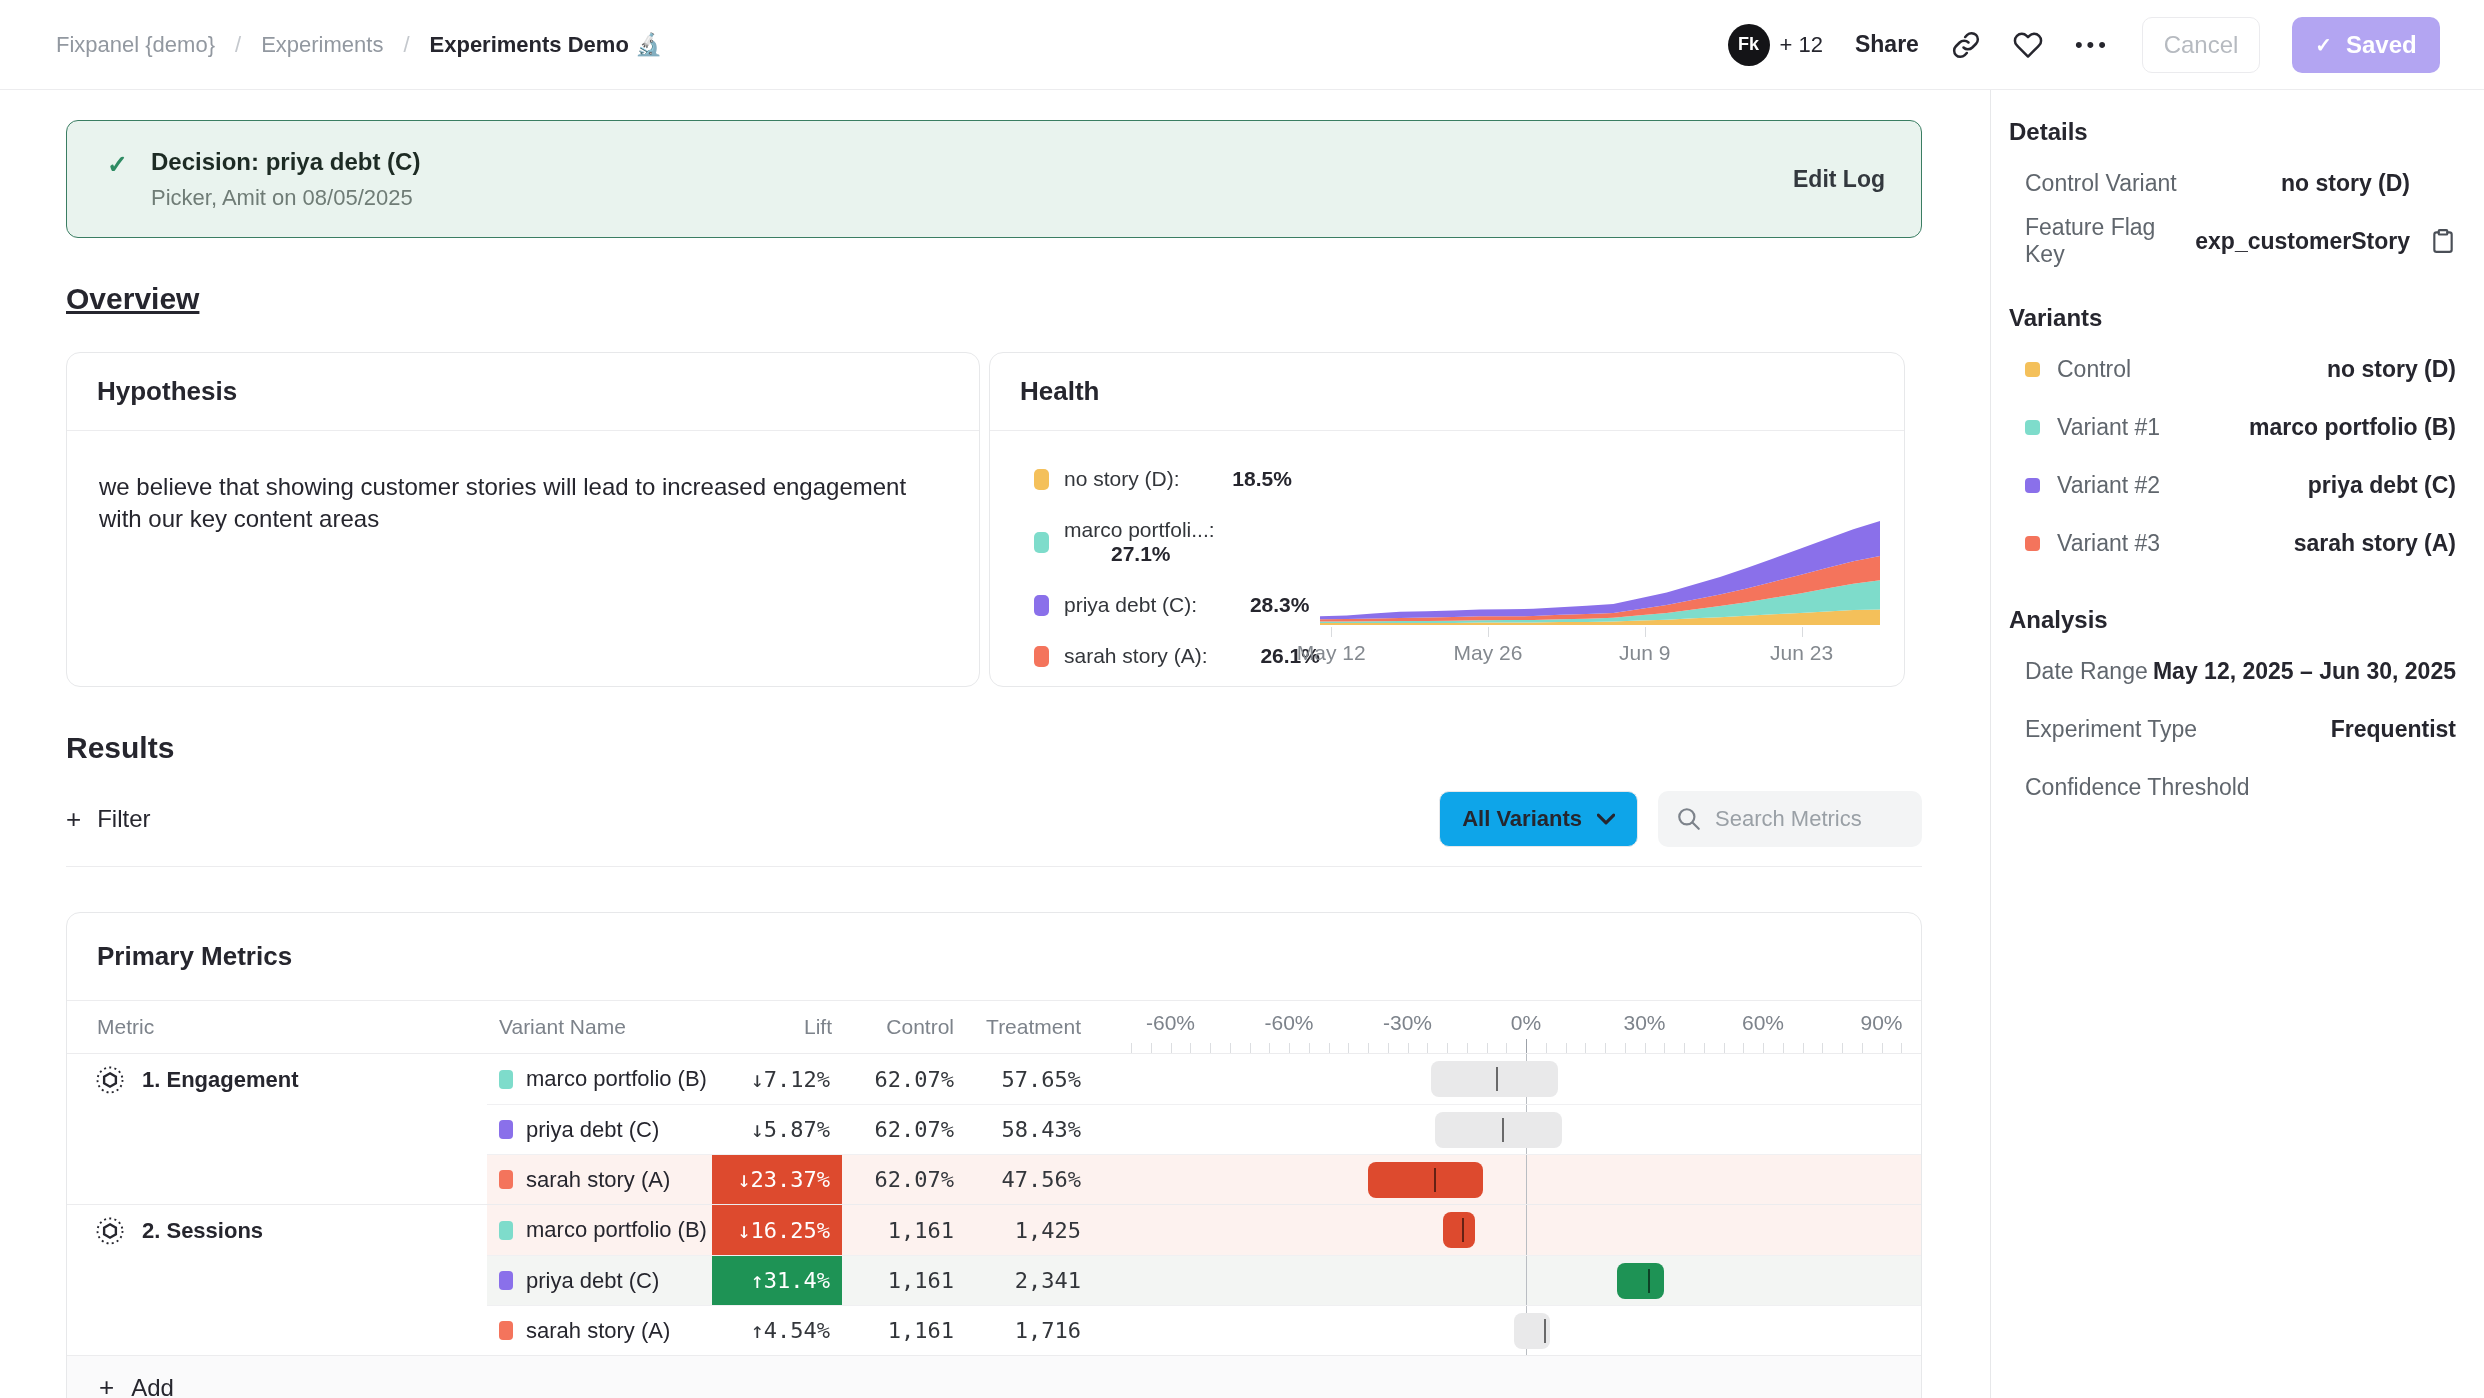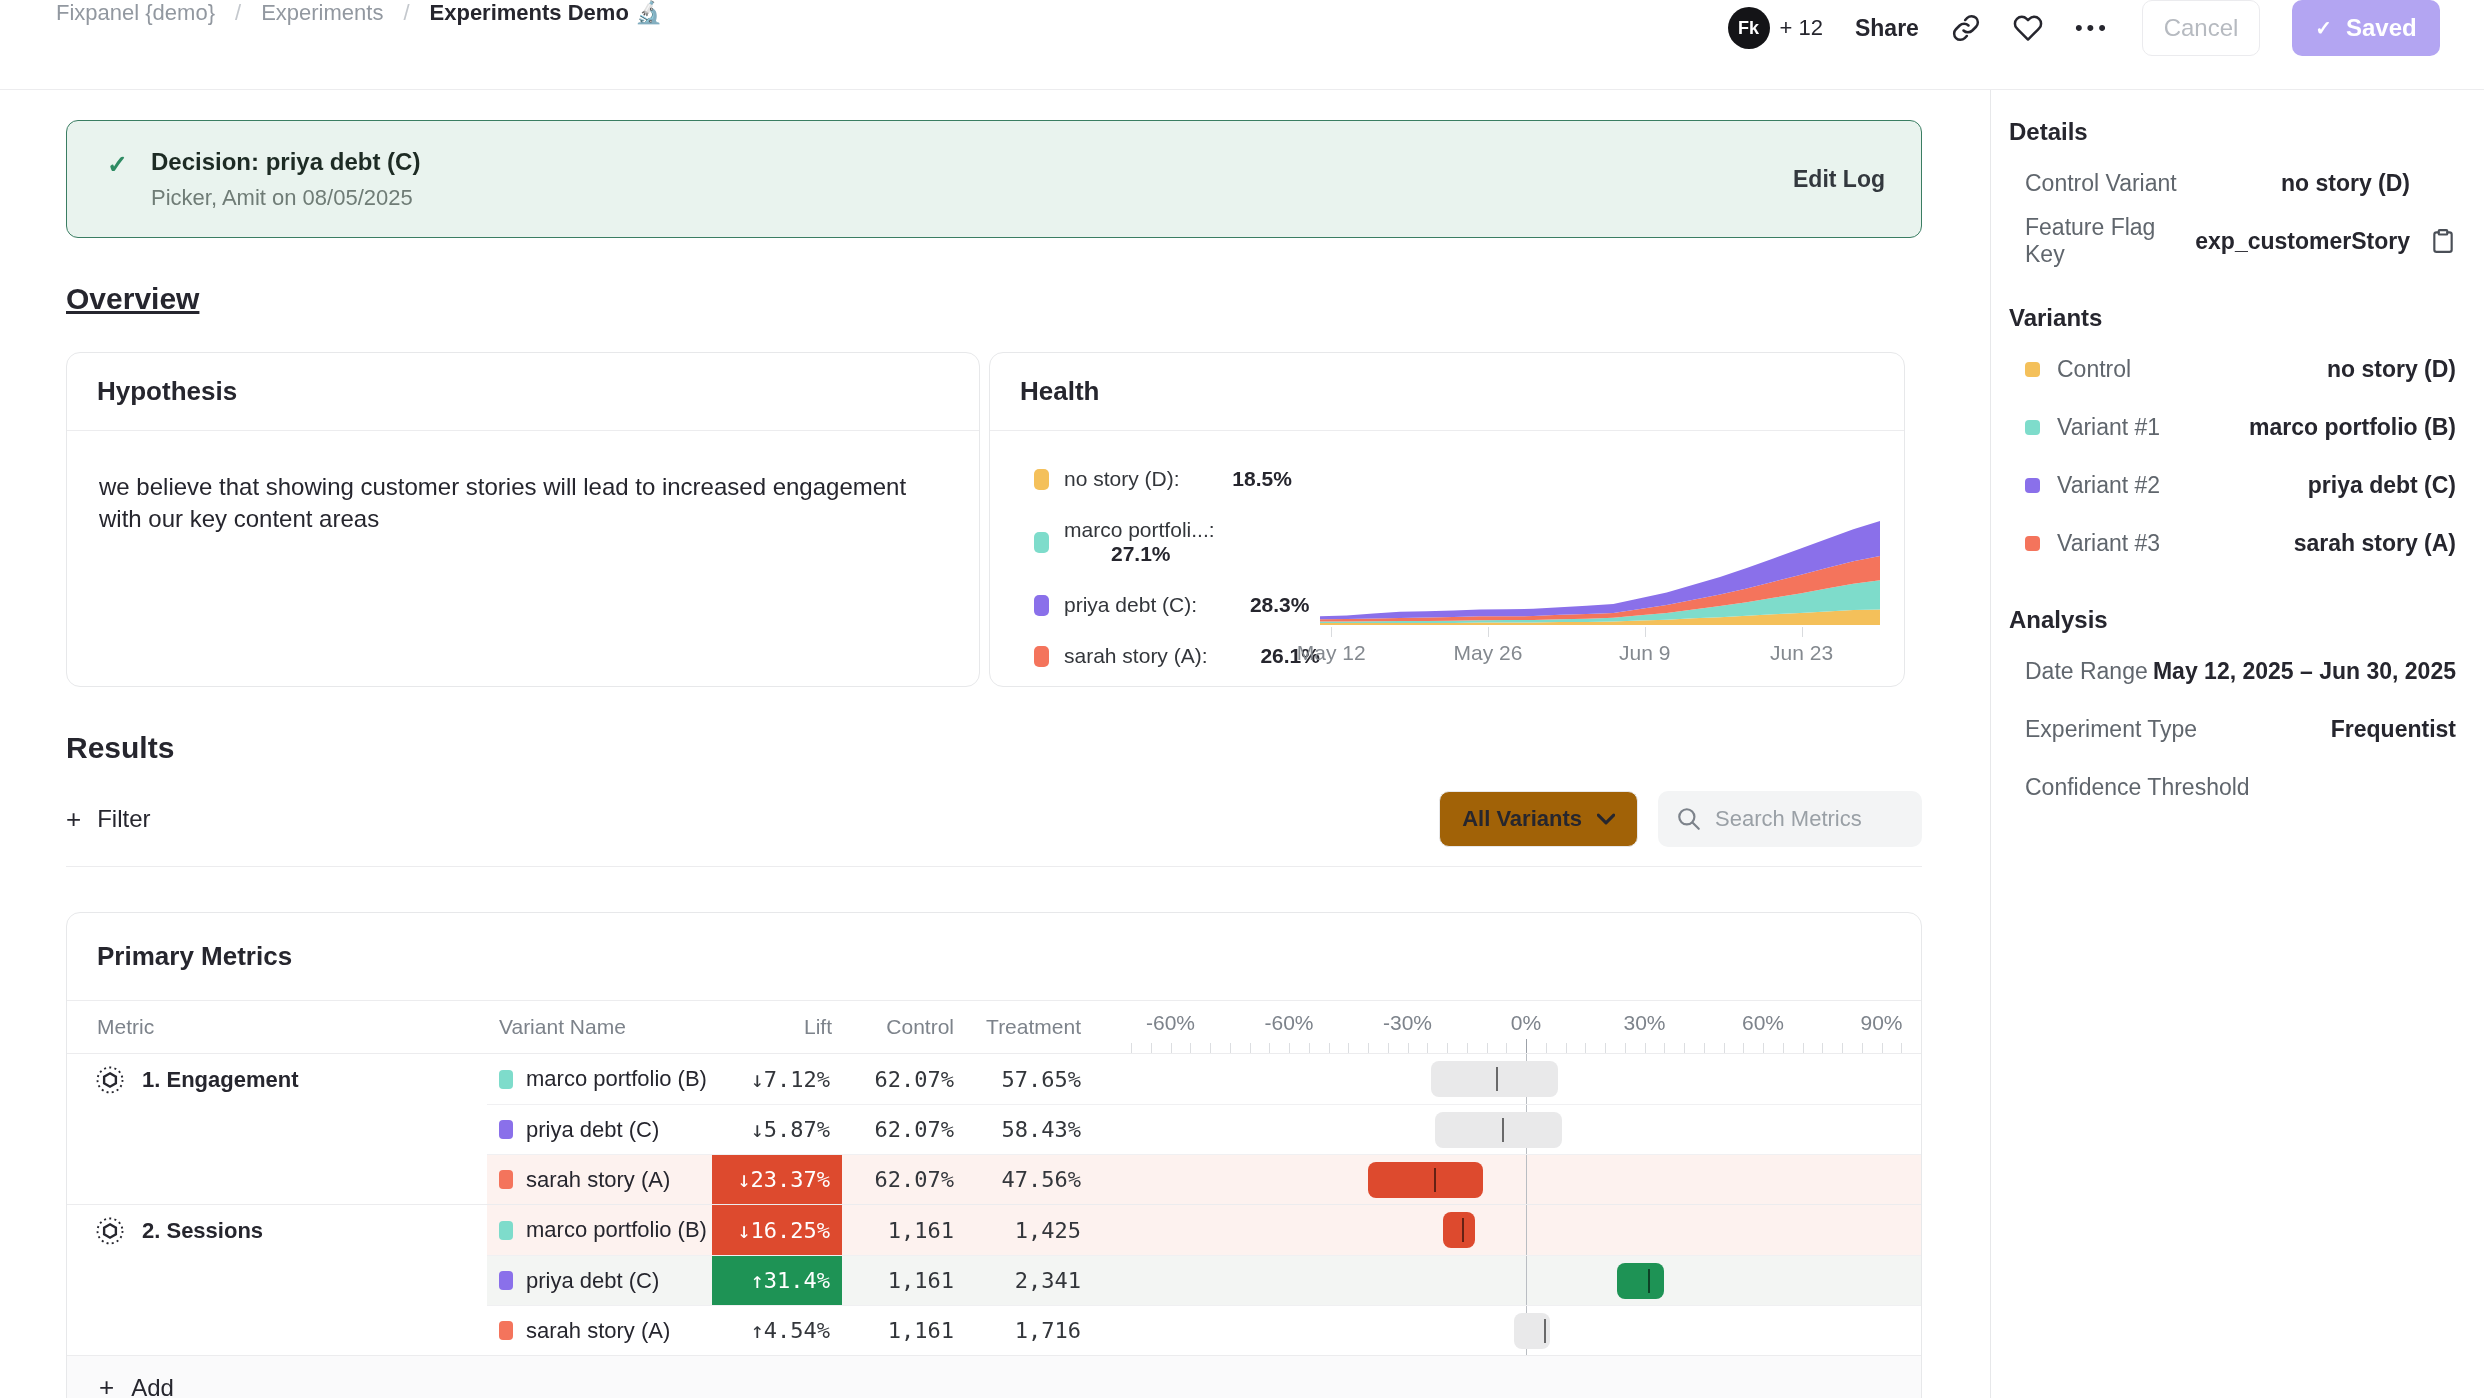--- a/index.html
+++ b/index.html
@@ -1,21 +1,21 @@
 <!DOCTYPE html>
 <html><head>
 <meta charset="utf-8">
 <style>
   * { margin:0; padding:0; box-sizing:border-box; }
   html,body { width:2484px; height:1398px; overflow:hidden; }
   body { font-family:"Liberation Sans", sans-serif; color:#26262e; background:#fff; font-size:22px; }
   .mono { font-family:"DejaVu Sans Mono", monospace; }
 
   
-  .topbar { height:90px; display:flex; align-items:flex-start; justify-content:space-between;
+  .topbar { height:90px; display:flex; align-items:center; justify-content:space-between;
             padding:0 44px 0 56px; border-bottom:1px solid #ececee; }
   .breadcrumb { display:flex; align-items:center; gap:20px; font-size:22px; }
   .crumb { color:#9298a0; cursor:pointer; }
   .crumb.active { color:#26262e; font-weight:700; }
   .crumb-sep { color:#c4c8cd; }
   .topbar-actions { display:flex; align-items:center; gap:32px; }
   .avatar-group { display:flex; align-items:center; gap:10px; }
   .avatar { width:42px; height:42px; border-radius:50%; background:#141417; color:#fff;
             display:flex; align-items:center; justify-content:center; font-weight:700; font-size:18px; }
   .collab-count { font-size:22px; color:#26262e; }
@@ -65,21 +65,21 @@
   .x-tick { position:absolute; top:0; width:1px; height:10px; background:#d9dbde; }
   .x-label { position:absolute; top:14px; transform:translateX(-50%); font-size:21px; color:#84898f; white-space:nowrap; }
 
   
   .results-h { margin-top:44px; }
   .filter-row { display:flex; align-items:center; margin-top:26px; }
   .filter-btn { display:flex; align-items:center; gap:16px; font-size:24px; color:#26262e; cursor:pointer; }
   .plus-glyph { font-size:26px; font-weight:400; }
   .filter-spacer { flex:1; }
   .variants-dd { height:56px; border:1px solid #e7e8ea; border-radius:10px; padding:0 22px;
-                 display:flex; align-items:center; gap:15px; font-size:22px; font-weight:600; cursor:pointer; background:#a16207; }
+                 display:flex; align-items:center; gap:15px; font-size:22px; font-weight:600; cursor:pointer; background:#0ea5e9; }
   .variants-dd svg { width:18px; height:12px; stroke:#26262e; fill:none; stroke-width:2.4; stroke-linecap:round; stroke-linejoin:round; }
   .search-box { height:56px; width:264px; background:#f3f4f5; border-radius:10px; display:flex;
                 align-items:center; padding:0 18px; gap:13px; margin-left:20px; }
   .search-box svg { width:26px; height:26px; stroke:#7d838b; fill:none; stroke-width:2; stroke-linecap:round; flex:none; }
   .search-box input { border:none; background:transparent; outline:none; font-size:22px; color:#26262e;
                       width:100%; font-family:"Liberation Sans",sans-serif; }
   .search-box input::placeholder { color:#9aa0a6; }
   .results-divider { margin-top:19px; border-bottom:1px solid #ececee; }
 
   

